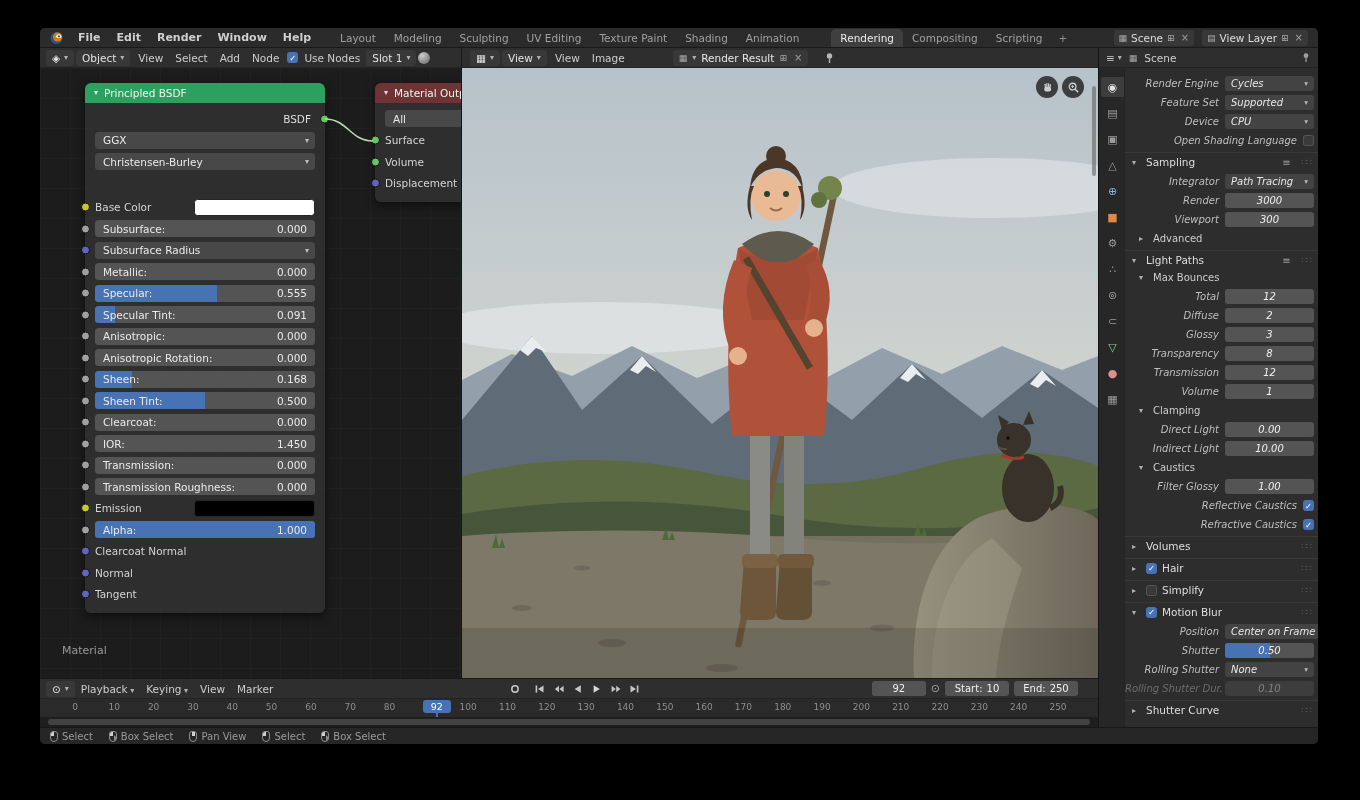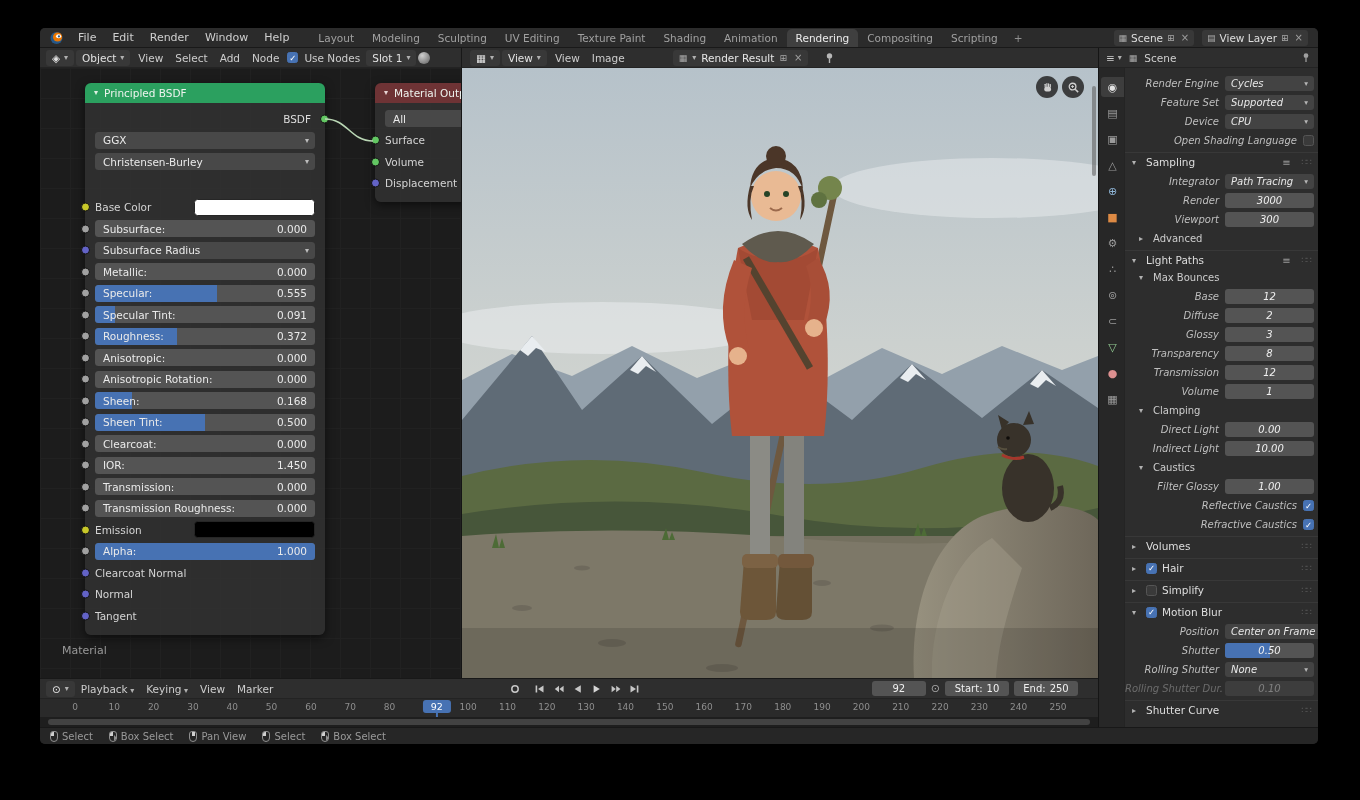--- a/index.html
+++ b/index.html
@@ -3,24 +3,24 @@
 <meta charset="utf-8">
 <style>
   *{margin:0;padding:0;box-sizing:border-box;font-family:"DejaVu Sans","Liberation Sans",sans-serif;}
   html,body{width:1360px;height:800px;background:#000;overflow:hidden;}
   .window{position:absolute;left:40px;top:28px;width:1278px;height:716px;background:#1d1d1d;border-radius:5px;overflow:hidden;}
 
   
   .topbar{height:20px;background:#2b2b2b;border-bottom:1px solid #191919;display:flex;align-items:center;font-size:11px;color:#cfcfcf;}
   .logo{margin:0 6px 0 9px;display:flex;align-items:center;}
   .menus{display:flex;}
-  .menu-item{padding:0 8px;line-height:20px;cursor:default;}
+  .menu-item{padding:0 8px;line-height:20px;cursor:default;font-weight:bold;}
   .ws-tabs{display:flex;margin-left:12px;align-self:flex-end;}
   .ws-tab{padding:3px 9px 3px;font-size:10.5px;color:#a0a0a0;border-radius:5px 5px 0 0;white-space:nowrap;}
-  .ws-tab.active{background:#3f3f3f;color:#ececec;}
+  .ws-tab.active{background:#3f3f3f;color:#ececec;margin-left:23px;}
   .ws-tab.add{color:#8f8f8f;padding:3px 7px;}
   .topbar-right{margin-left:auto;display:flex;align-items:center;gap:8px;padding-right:10px;}
   .selector{display:flex;align-items:center;gap:4px;background:#383838;border-radius:3px;height:16px;padding:0 5px;font-size:10.5px;color:#dedede;}
   .mini-ic{color:#a8a8a8;font-size:9px;}
   .xic{color:#9f9f9f;font-size:10px;padding-left:2px;}
 
   
   .body{display:flex;height:679px;}
   .left-col{width:1058px;display:flex;flex-direction:column;}
   .headers{height:20px;display:flex;}
@@ -287,28 +287,20 @@
                     <span class="wl">Specular:</span>
                     <span class="wv">0.555</span>
                   </div>
                 </div>
                 <div class="prow">
                   <span class="socket in" style="background:#a1a1a1"></span>
                   <div class="widget">
                     <span class="fill" style="width:9.1%"></span>
                     <span class="wl">Specular Tint:</span>
                     <span class="wv">0.091</span>
-                  </div>
-                </div>
-                <div class="prow">
-                  <span class="socket in" style="background:#a1a1a1"></span>
-                  <div class="widget">
-                    <span class="fill" style="width:37.2%"></span>
-                    <span class="wl">Roughness:</span>
-                    <span class="wv">0.372</span>
                   </div>
                 </div>
                 <div class="prow">
                   <span class="socket in" style="background:#a1a1a1"></span>
                   <div class="widget">
                     <span class="wl">Anisotropic:</span>
                     <span class="wv">0.000</span>
                   </div>
                 </div>
                 <div class="prow">
@@ -724,21 +716,21 @@
               <span class="tri">▾</span>
               <span class="sec-title">Light Paths</span>
               <span class="preset">≡</span>
               <span class="grip">∷∷</span>
             </div>
             <div class="sub-head">
               <span class="tri">▾</span>
               <span>Max Bounces</span>
             </div>
             <div class="prop-row">
-              <div class="prop-label">Base</div>
+              <div class="prop-label">Total</div>
               <div class="prop-widget">
                 <div class="pnum">12</div>
               </div>
             </div>
             <div class="prop-row">
               <div class="prop-label">Diffuse</div>
               <div class="prop-widget">
                 <div class="pnum">2</div>
               </div>
             </div>

